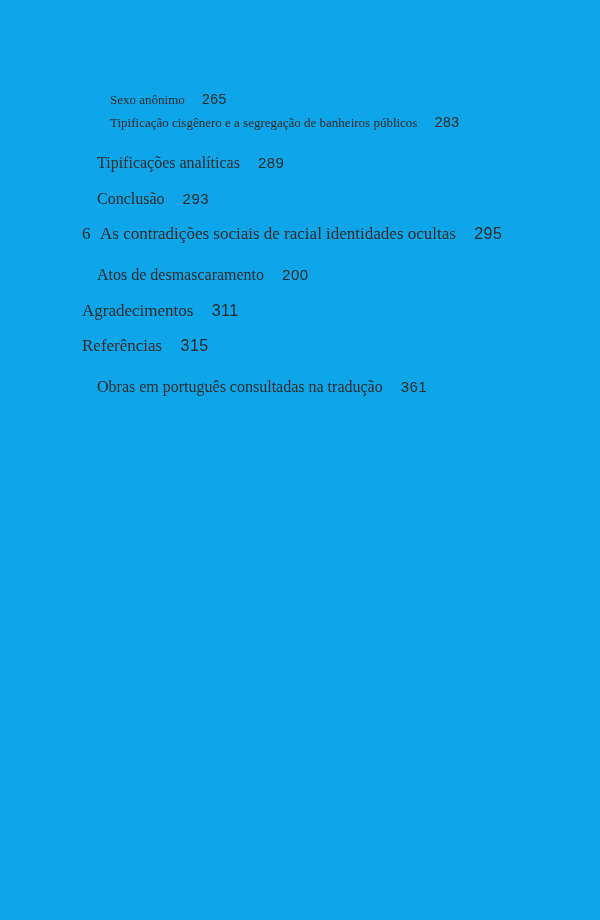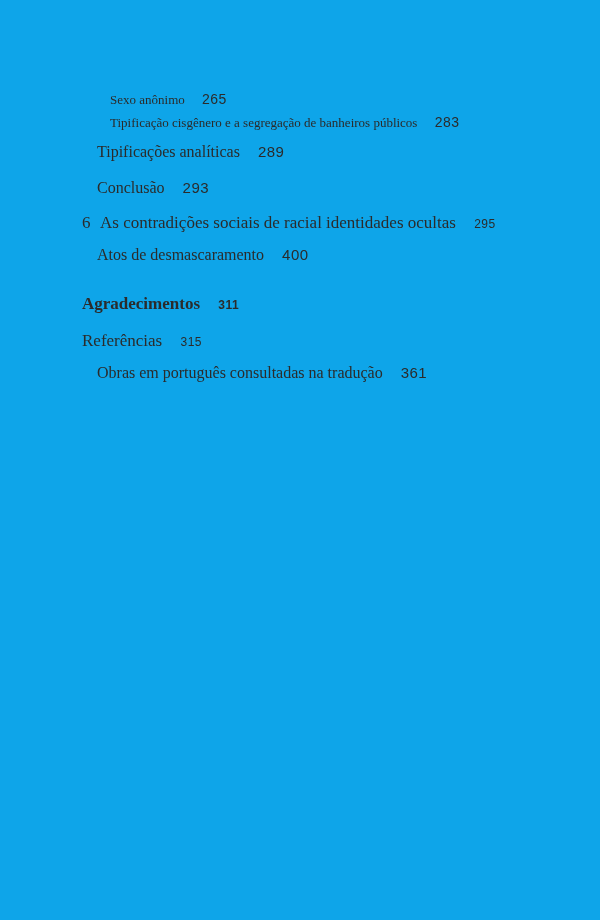--- a/index.html
+++ b/index.html
@@ -28,34 +28,34 @@
   }
   .row .label {
     font-family: "Liberation Serif", serif;
   }
   .row .page {
     font-family: "Liberation Sans", sans-serif;
     margin-left: 14px;
     letter-spacing: 0.5px;
   }
   .lvl1 { font-size: 17px; line-height: 25px; }
-  .lvl1 .page { font-size: 12px; }
+  .lvl1 .page { font-size: 16px; }
   .lvl2 { font-size: 16px; line-height: 24px; padding-left: 15px; }
   .lvl2 .page { font-size: 15px; }
   .lvl3 { font-size: 13px; line-height: 22px; padding-left: 28px; }
   .lvl3 .page { font-size: 14px; }
   .chapnum {
     display: inline-block;
     width: 18px;
   }
   .mt1  { margin-top: 12px; }
-  .mt2  { margin-top: 6px; }
+  .mt2  { margin-top: 17px; }
   .mt7  { margin-top: 7px; }
   .mt10 { margin-top: 10px; }
-  .mt11 { margin-top: 24px; font-weight: bold; }
+  .mt11 { margin-top: 11px; }
 </style>
 </head>
 <body>
 
 <div class="page">
   <div class="toc">
 
     <div class="row lvl3">
       <span class="label">Sexo anônimo</span>
       <span class="page">265</span>
@@ -77,21 +77,21 @@
       <span class="page">293</span>
     </div>
 
     <div class="row lvl1 mt10">
       <span class="chapnum">6</span><span class="label">As contradições sociais de racial identidades ocultas</span>
       <span class="page">295</span>
     </div>
 
     <div class="row lvl2 mt2">
       <span class="label">Atos de desmascaramento</span>
-      <span class="page">400</span>
+      <span class="page">200</span>
     </div>
 
     <div class="row lvl1 mt11">
       <span class="label">Agradecimentos</span>
       <span class="page">311</span>
     </div>
 
     <div class="row lvl1 mt10">
       <span class="label">Referências</span>
       <span class="page">315</span>

